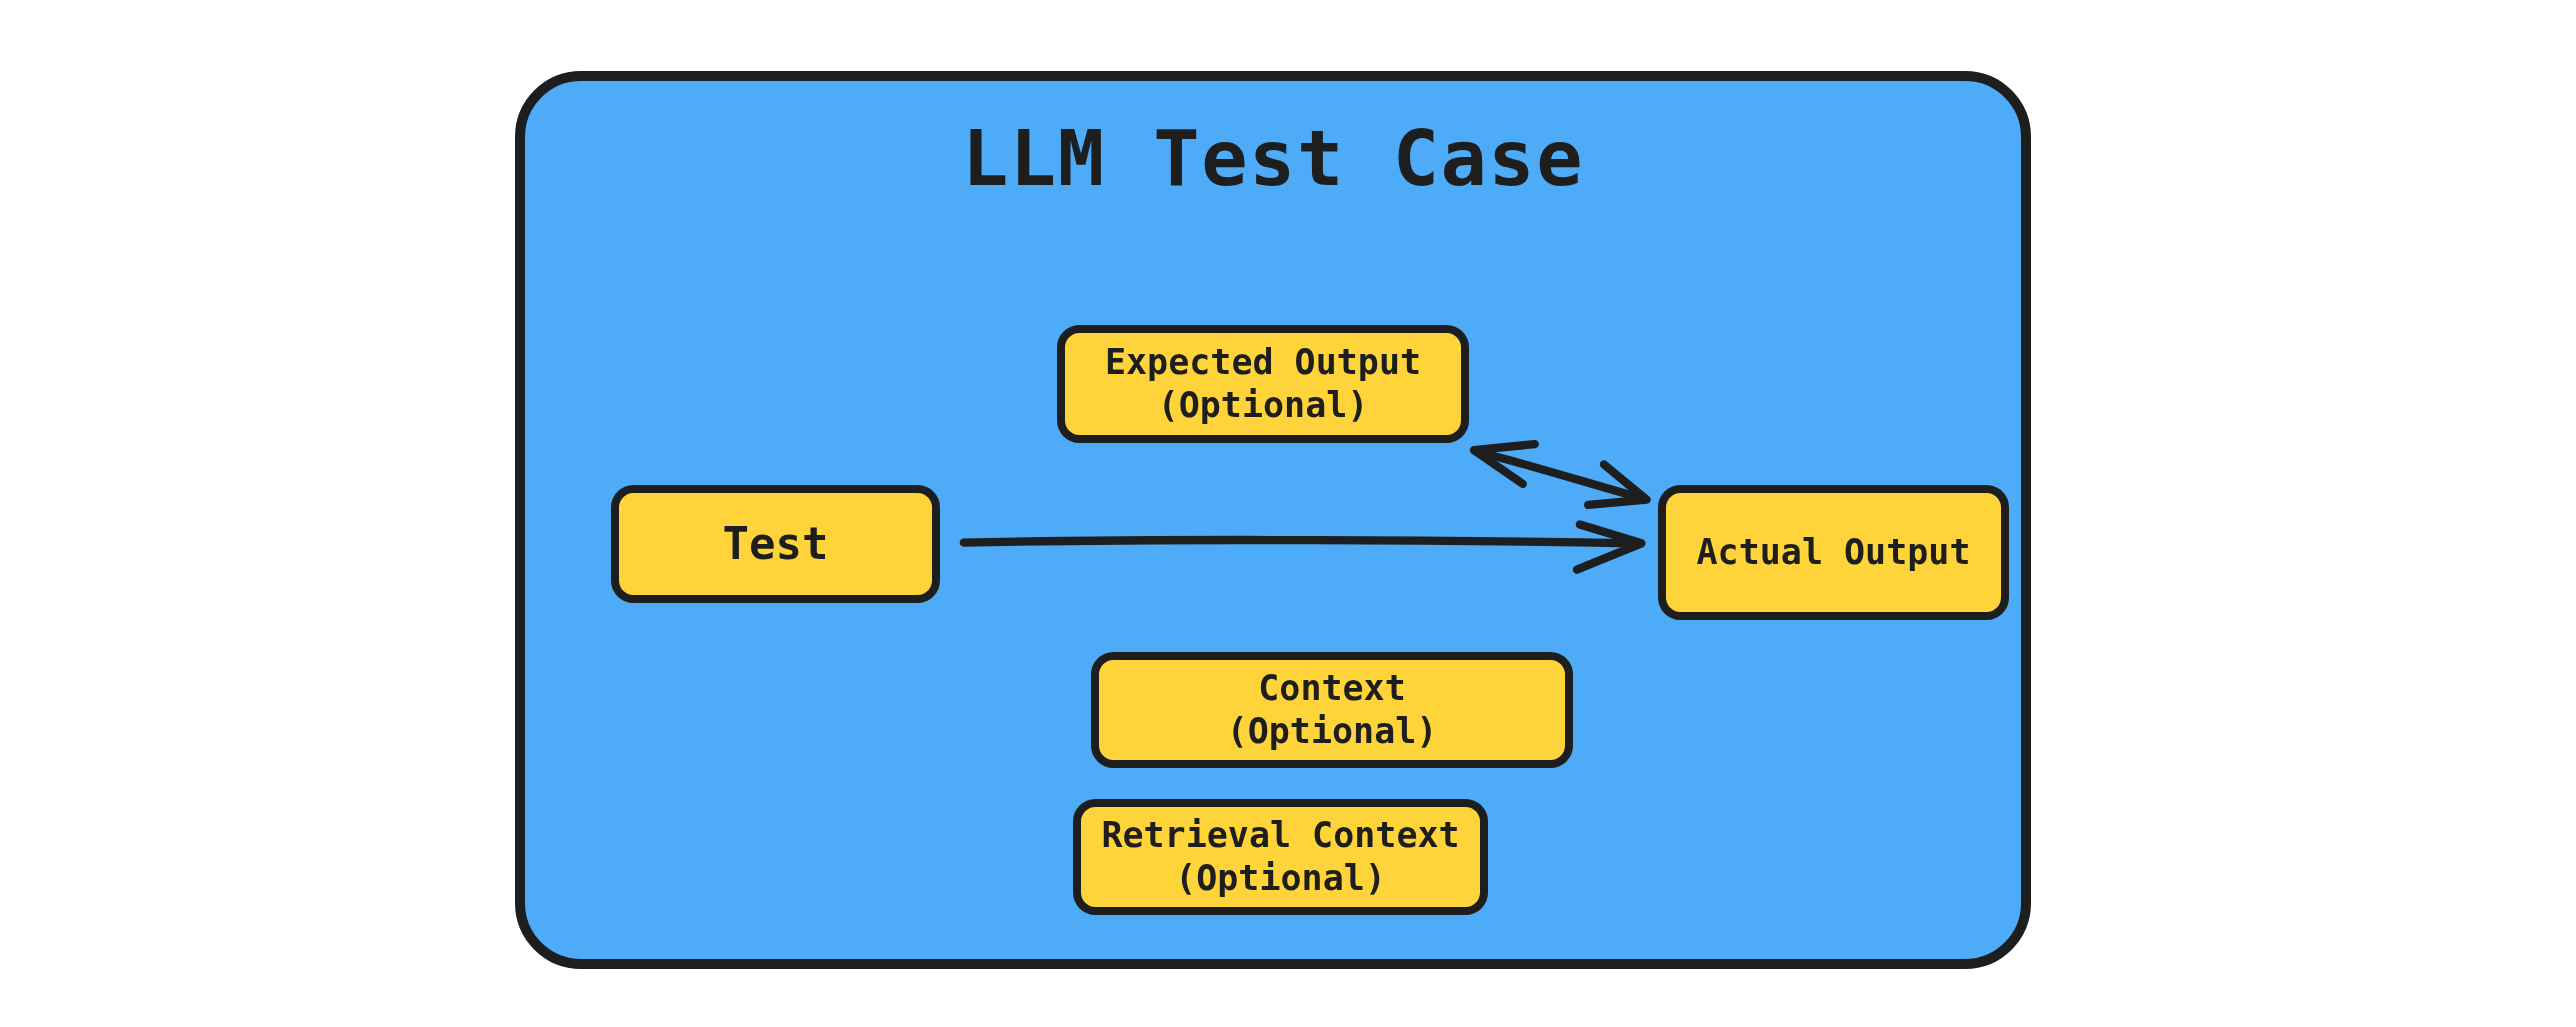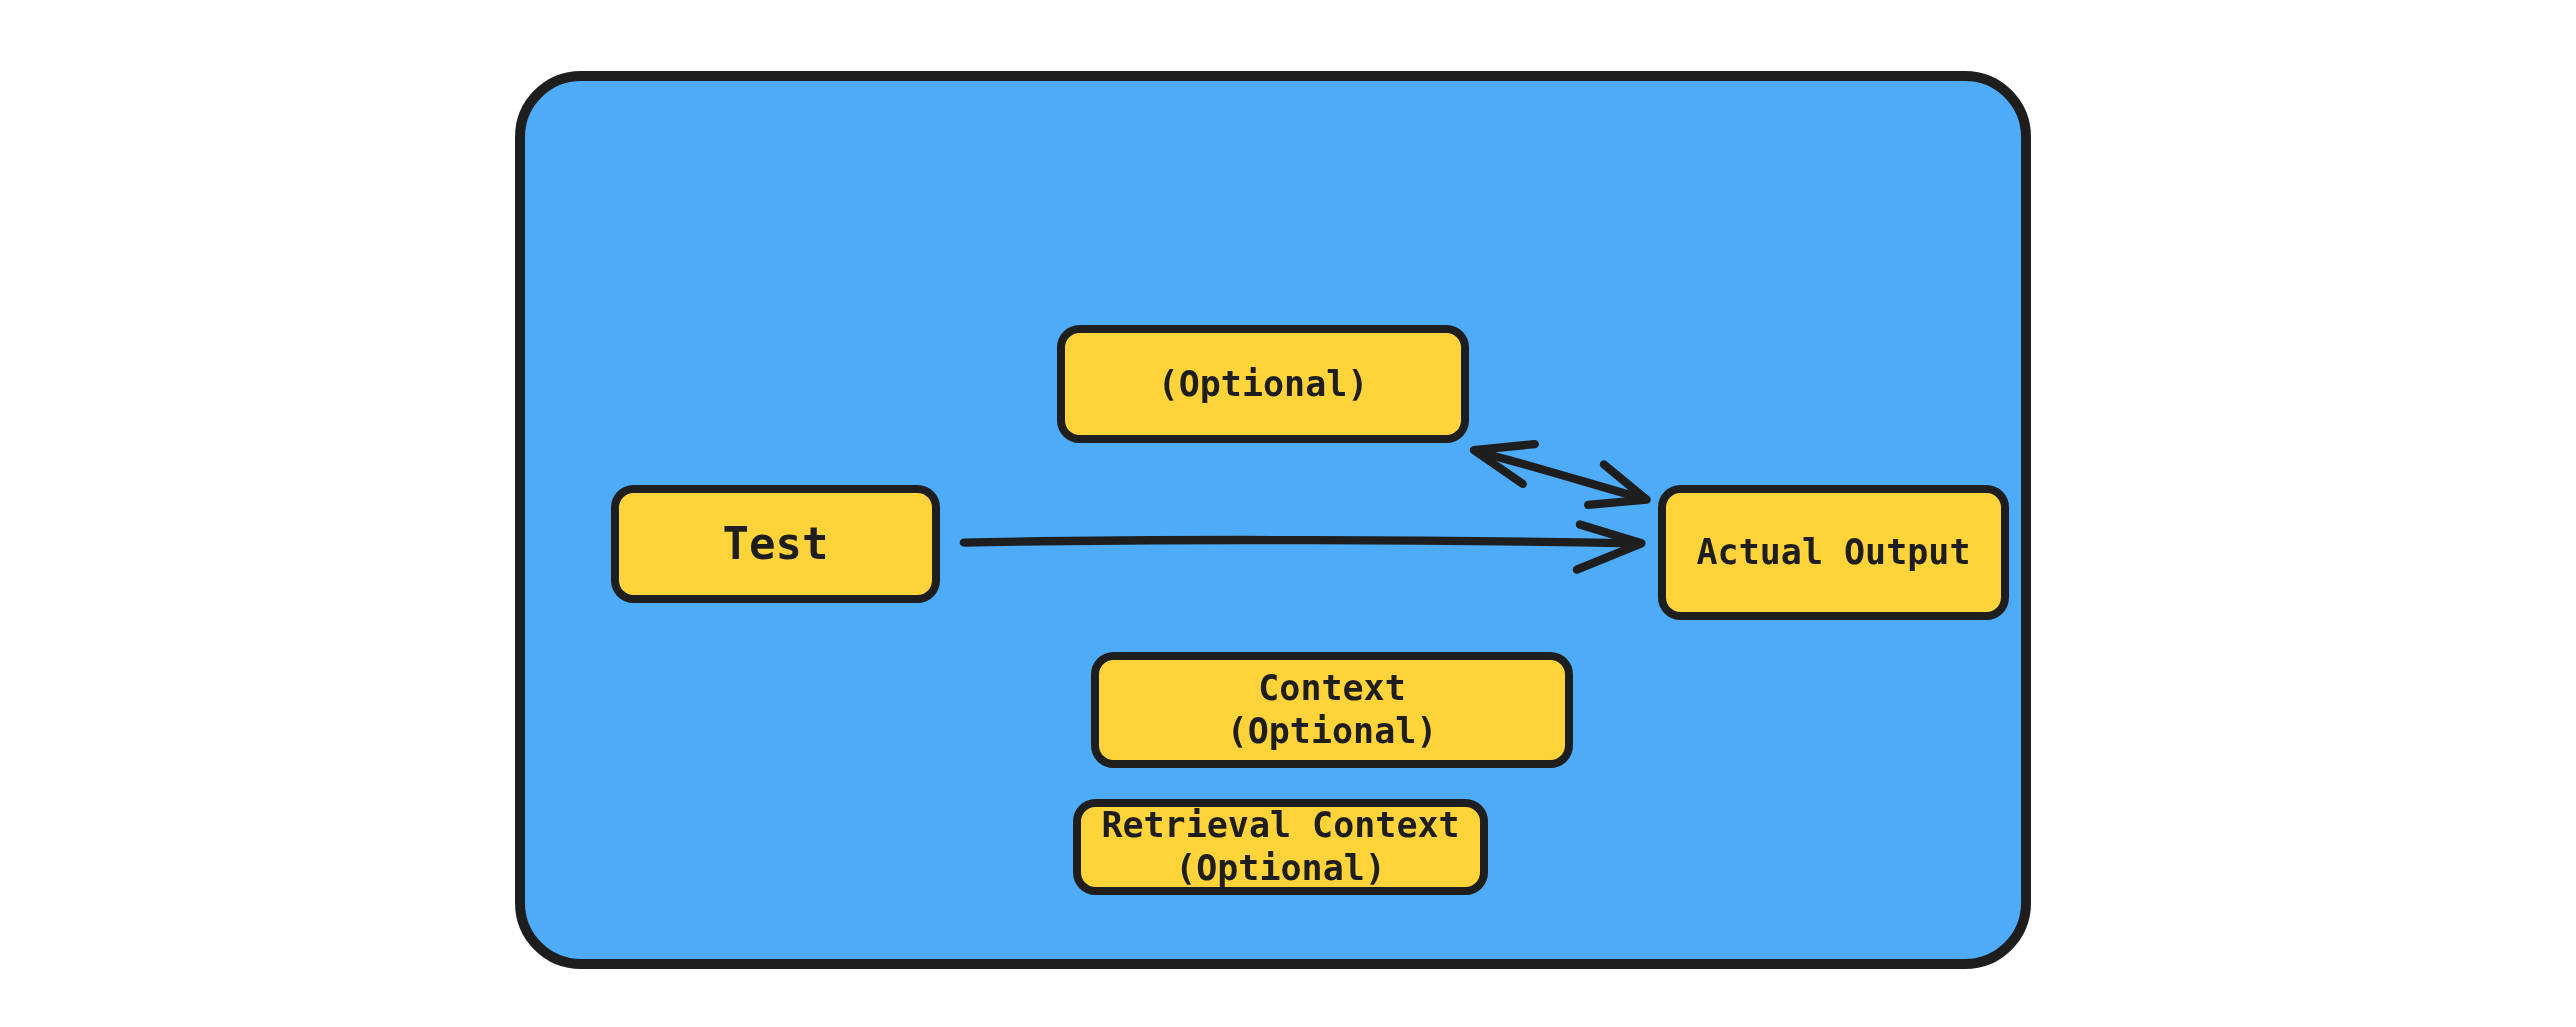--- a/index.html
+++ b/index.html
@@ -78,41 +78,43 @@
     stroke-linejoin: round;
   }
 </style>
 </head>
 <body style="background: rgb(255, 255, 255);">
 
 <div class="canvas" style="color: rgb(30, 30, 30);">
 
   <div class="frame"></div>
 
+  <div class="frame-title">LLM Test Case</div>
 
   <div class="node" style="left:1057px; top:325px; width:412px; height:118px;">
+    <span class="line">Expected Output</span>
     <span class="line">(Optional)</span>
   </div>
 
   <div class="node node-lg" style="left:611px; top:485px; width:329px; height:118px;">
     <span class="line">Test</span>
     <span class="line"></span>
   </div>
 
   <div class="node" style="left:1658px; top:485px; width:351px; height:135px;">
     <span class="line">Actual Output</span>
     <span class="line"></span>
   </div>
 
   <div class="node" style="left:1070px; top:652px; width:482px; height:116px;margin-left:21px;">
     <span class="line">Context</span>
     <span class="line">(Optional)</span>
   </div>
 
-  <div class="node" style="left:1073px; top:799px; width:415px; height:96px;">
+  <div class="node" style="left:1073px; top:799px; width:415px; height:116px;">
     <span class="line">Retrieval Context</span>
     <span class="line">(Optional)</span>
   </div>
 
   <svg class="edges" viewBox="0 0 3429 1368" aria-hidden="true">
 
     <g>
       <path d="M 1283 722 C 1560 716, 1950 719, 2176 723"></path>
       <path d="M 2103 698 L 2185 723 L 2099 758"></path>
     </g>

